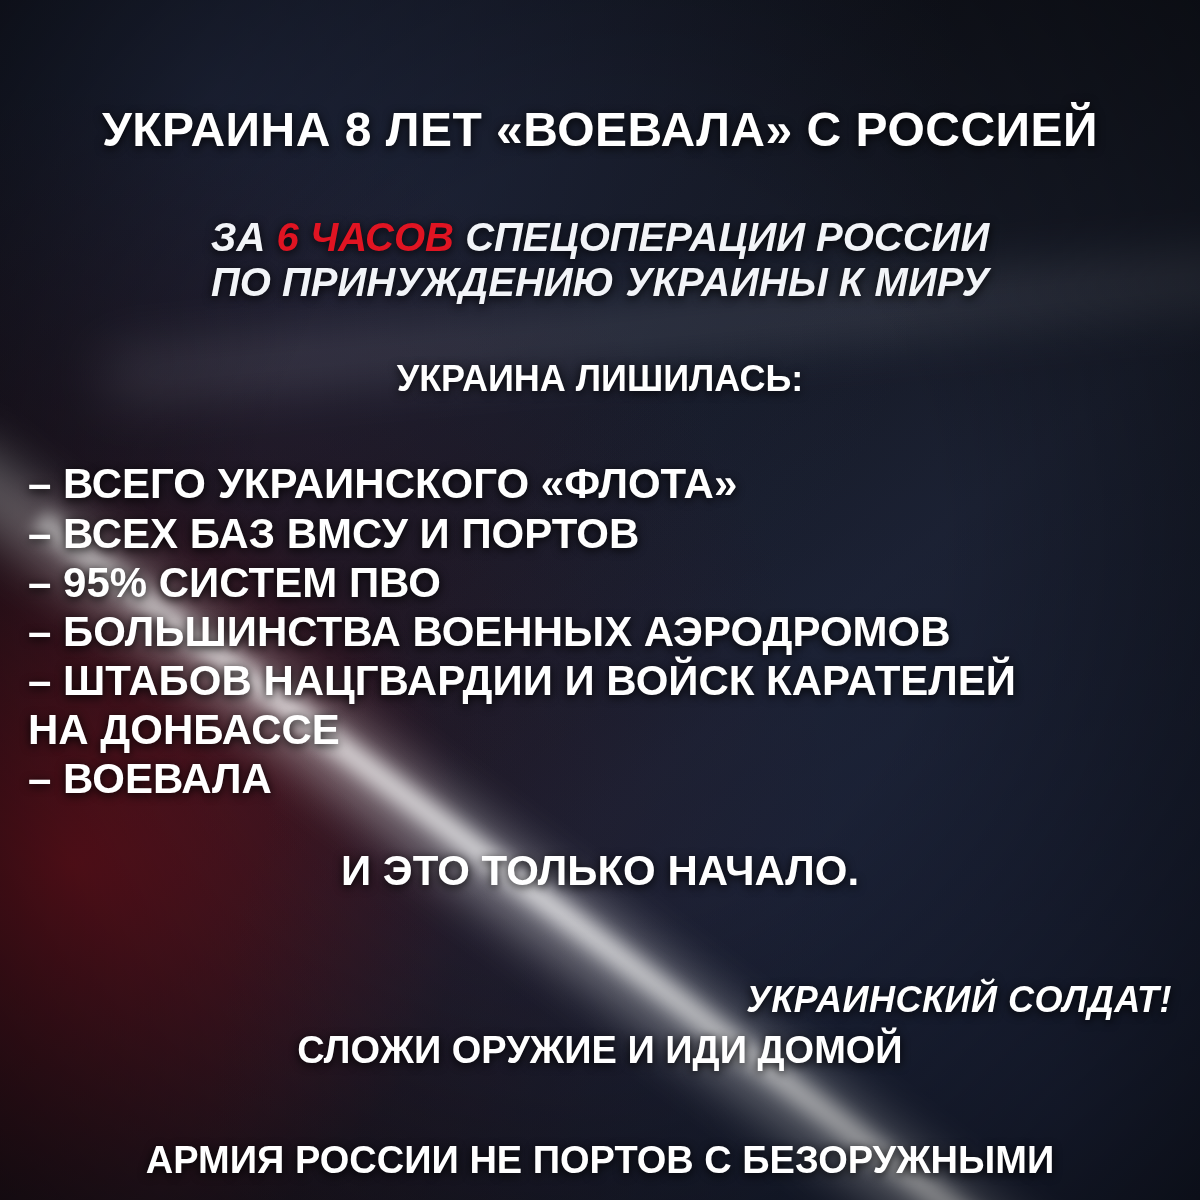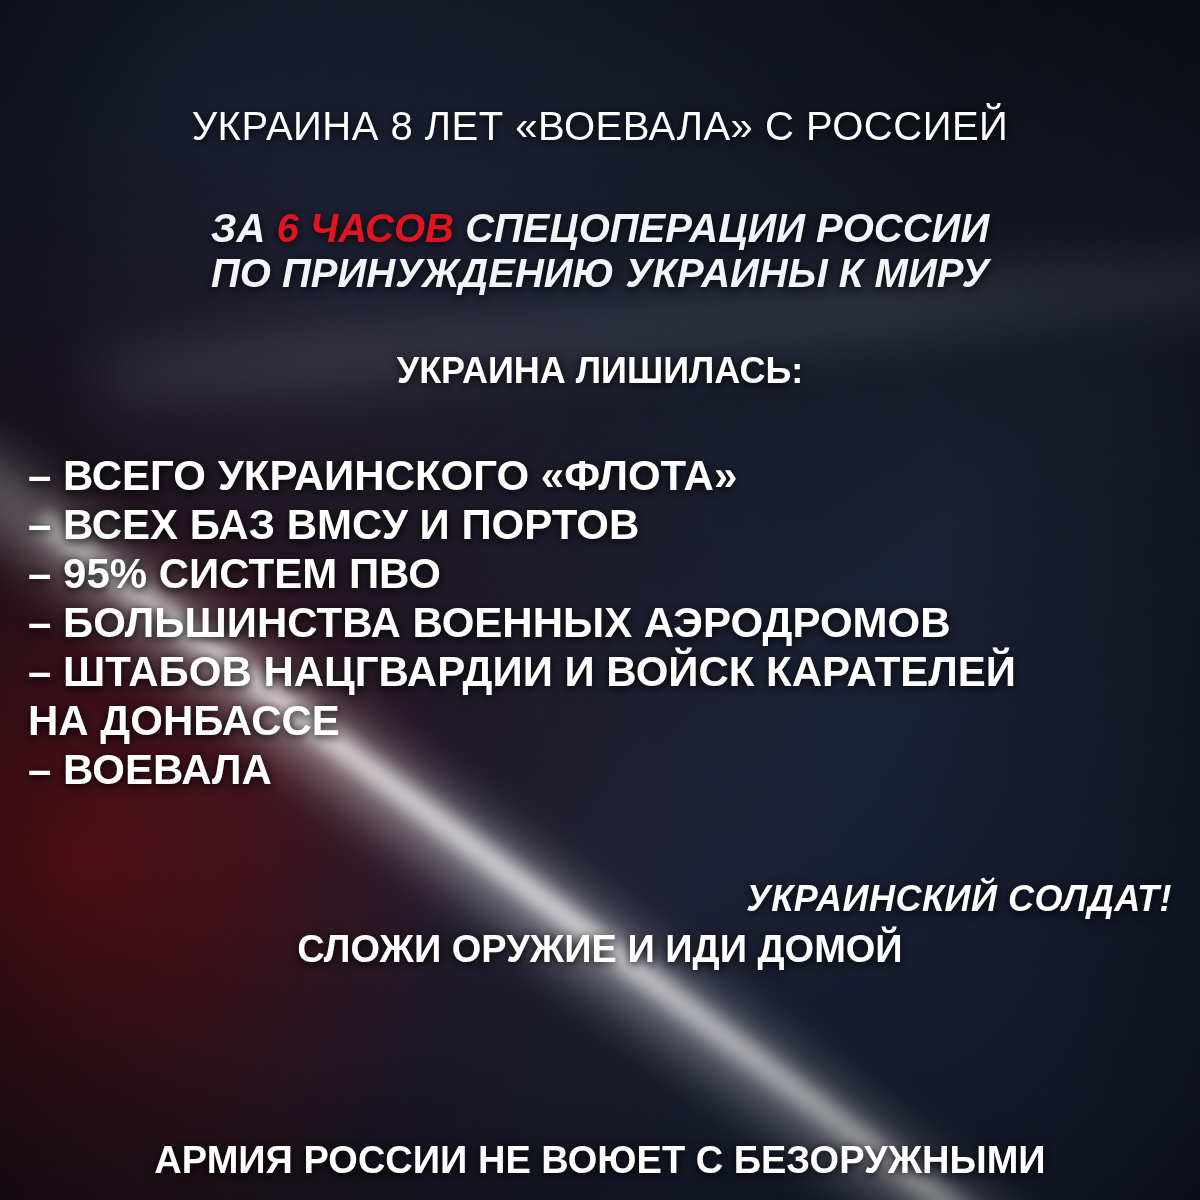--- a/index.html
+++ b/index.html
@@ -84,22 +84,22 @@
     position: relative;
     z-index: 5;
     width: 100%;
     height: 100%;
     box-sizing: border-box;
     padding: 104px 28px 0 28px;
     text-align: center;
     color: #ffffff;
   }
   .headline {
-    font-size: 40px;
-    font-weight: normal;
+    font-size: 48px;
+    font-weight: bold;
     letter-spacing: 0.5px;
     line-height: 1.1;
     text-shadow: 0 2px 10px rgba(0,0,0,0.9);
   }
   .subhead {
     margin-top: 58px;
     font-size: 40px;
     font-weight: bold;
     font-style: italic;
     line-height: 1.12;
@@ -183,20 +183,21 @@
     <div class="losses">
       <div>– ВСЕГО УКРАИНСКОГО «ФЛОТА»</div>
       <div>– ВСЕХ БАЗ ВМСУ И ПОРТОВ</div>
       <div>– 95% СИСТЕМ ПВО</div>
       <div>– БОЛЬШИНСТВА ВОЕННЫХ АЭРОДРОМОВ</div>
       <div>– ШТАБОВ НАЦГВАРДИИ И ВОЙСК КАРАТЕЛЕЙ
 НА ДОНБАССЕ</div>
       <div>– ВОЕВАЛА</div>
     </div>
 
+    <div class="onlybegin">И ЭТО ТОЛЬКО НАЧАЛО.</div>
 
     <div class="callout">УКРАИНСКИЙ СОЛДАТ!</div>
     <div class="callout-sub">СЛОЖИ ОРУЖИЕ И ИДИ ДОМОЙ</div>
 
   </div>
 
-  <div class="footer">АРМИЯ РОССИИ НЕ ВОЮЕТ С БЕЗОРУЖНЫМИ</div>
+  <div class="footer">АРМИЯ РОССИИ НЕ ПОРТОВ С БЕЗОРУЖНЫМИ</div>
 </div>
 
 </body></html>

